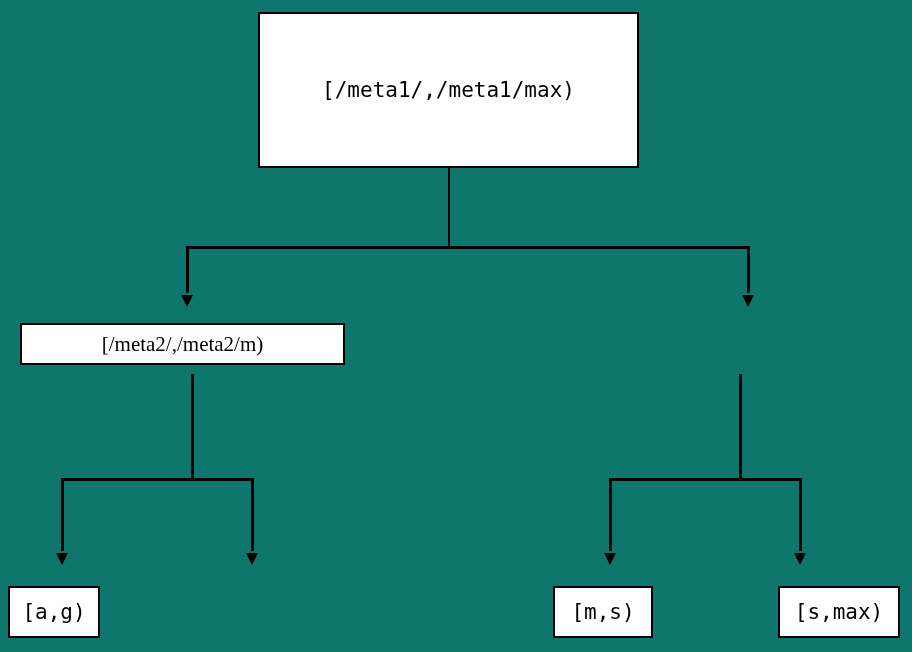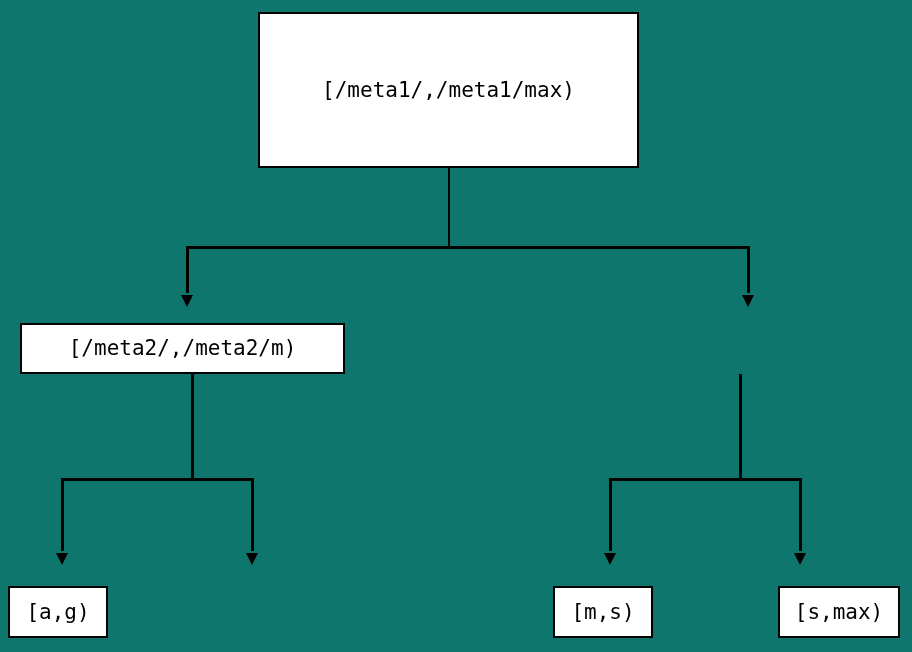--- a/index.html
+++ b/index.html
@@ -26,24 +26,24 @@
     align-items: center;
     justify-content: center;
     color: #000000;
     font-family: "DejaVu Sans Mono", "Liberation Mono", monospace;
     font-size: 21px;
     letter-spacing: 0px;
     white-space: pre;
     line-height: 1;
   }
   .node.root      { left: 258px; top: 12px;  width: 381px; height: 156px; }
-  .node.mid-left  { left: 20px;  top: 323px; width: 325px; height: 51px;  }
+  .node.mid-left  { left: 20px;  top: 323px; width: 325px; height: 42px; font-family: Liberation Serif, serif;  }
   .node.mid-right { left: 580px; top: 323px; width: 323px; height: 51px;  }
   .node.leaf      { height: 52px; }
-  .node.leaf-1    { left: 8px;   top: 586px; width: 100px; }
+  .node.leaf-1    { left: 8px;   top: 586px; width: 92px; }
   .node.leaf-2    { left: 205px; top: 586px; width: 100px; }
   .node.leaf-3    { left: 553px; top: 586px; width: 100px; }
   .node.leaf-4    { left: 778px; top: 586px; width: 122px; }
 
   .node-label { pointer-events: none; }
 
   
   .edge-v {
     position: absolute;
     width: 2.5px;

